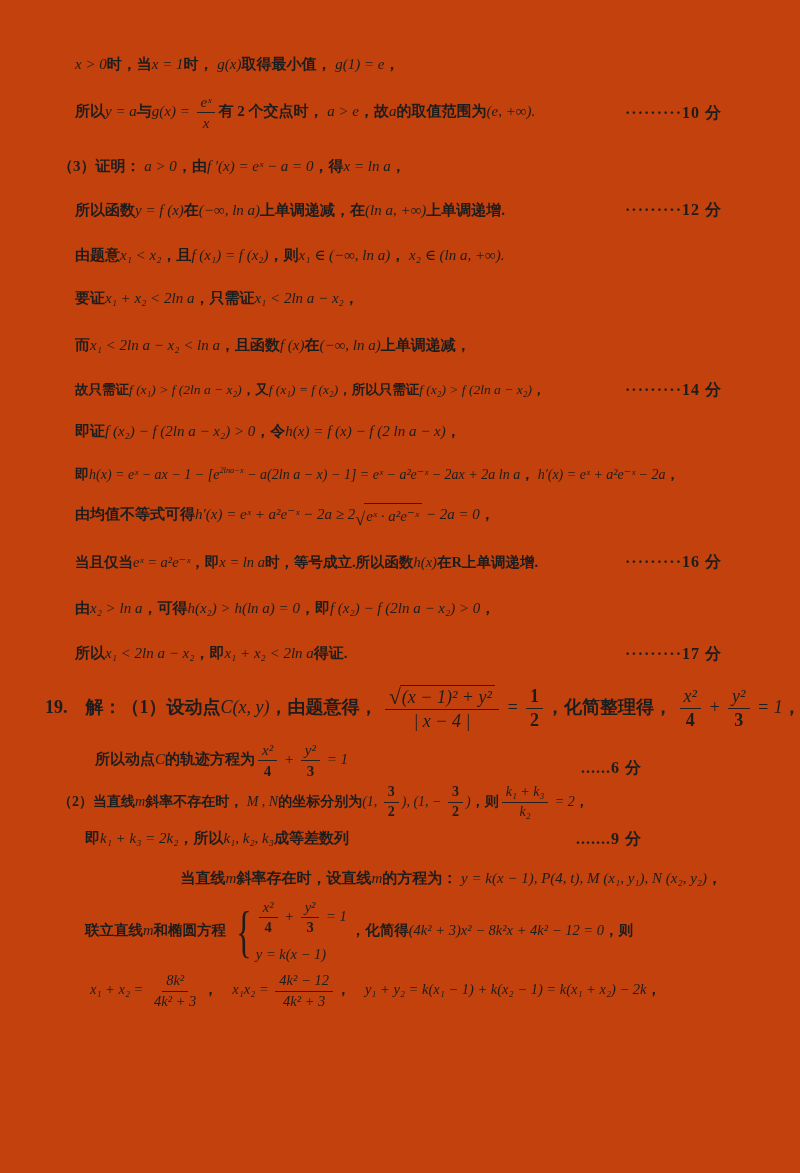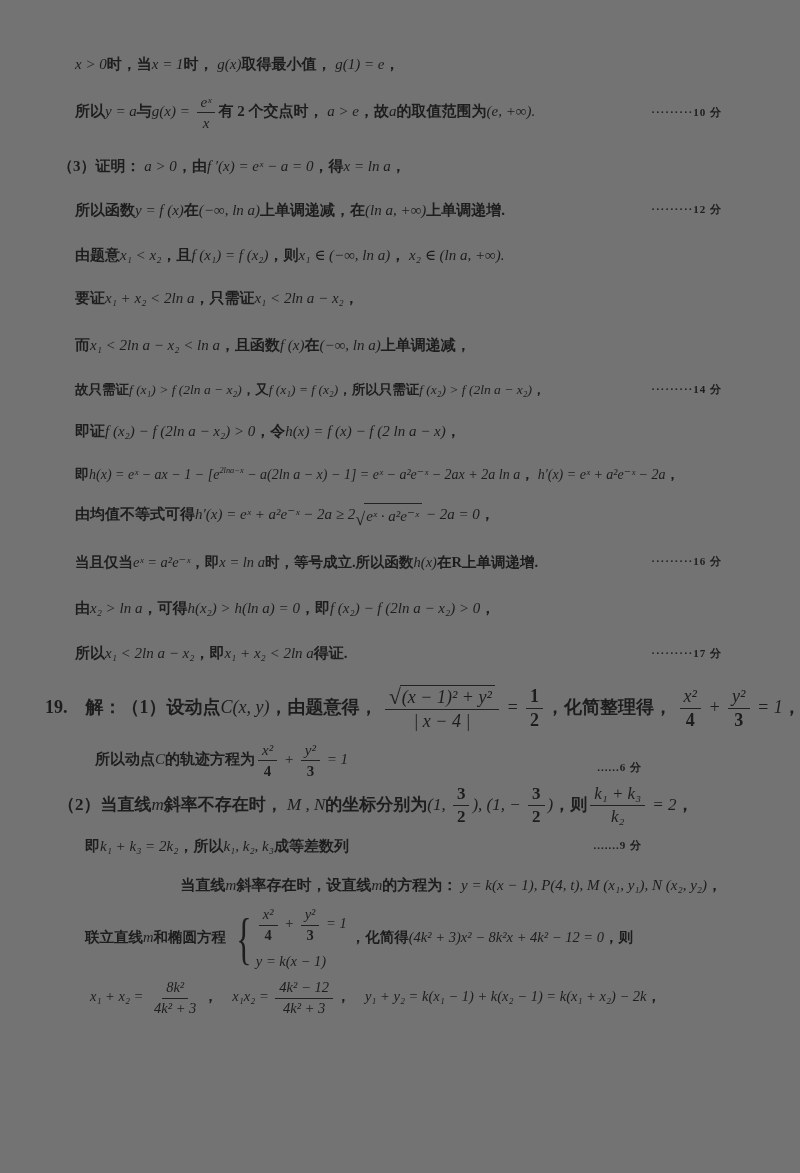--- a/index.html
+++ b/index.html
@@ -4,21 +4,21 @@
 <style>
   html,body{margin:0;padding:0}
   body{
     width:800px;height:1173px;overflow:hidden;
     background:#f6f6f6;
     font-family:"Liberation Serif","DejaVu Serif",serif;
     color:#1d1d1d;
   }
   .page{
     box-sizing:border-box;width:800px;height:1173px;
-    background:#737373;
+    background:#c2410c;
     padding:46px 78px 16px 0;
     position:relative;
   }
   .line{
     position:relative;
     white-space:nowrap;
     font-size:15px;
     line-height:1.55;
   }
   .tk-t{font-style:normal;font-weight:600}
@@ -32,21 +32,21 @@
   .frac>.den{padding:1px 4px 0}
   .sqrt{display:inline-flex;align-items:stretch;vertical-align:middle}
   .rad{font-style:normal;font-size:1.2em;line-height:1.05;align-self:flex-end;margin-right:-1px}
   .radicand{border-top:1.3px solid #222;padding:1px 3px 0 2px;align-self:flex-end}
   .cases{display:inline-flex;align-items:center;vertical-align:middle;margin:0 4px}
   .brace{font-style:normal;font-weight:400;font-size:58px;line-height:54px;transform:scaleX(0.55);margin-right:-2px}
   .cases-col{display:inline-flex;flex-direction:column;align-items:flex-start;gap:5px}
   .cases-row{display:inline-block}
   .score{
     position:absolute;right:0;top:50%;transform:translateY(-50%);
-    font-weight:600;font-style:normal;font-size:11px;letter-spacing:1px;
+    font-weight:600;font-style:normal;font-size:16px;letter-spacing:1px;
   }
   .footer{
     text-align:center;font-weight:600;font-size:15px;
     margin-top:12px;letter-spacing:3px;
   }
 </style>
 </head>
 <body>
 
 <div class="page">
@@ -87,21 +87,21 @@
           <span class="num"><span class="tk-m">y²</span></span>
           <span class="den"><span class="tk-t">3</span></span>
         </span><span class="tk-m"> = 1</span><span class="tk-t">，</span></div>
       <div class="line" style="padding-left: 95px; margin-top: 6px;"><span class="tk-t">所以动点</span><span class="tk-m">C</span><span class="tk-t">的轨迹方程为</span><span class="frac">
           <span class="num"><span class="tk-m">x²</span></span>
           <span class="den"><span class="tk-t">4</span></span>
         </span><span class="tk-m"> + </span><span class="frac">
           <span class="num"><span class="tk-m">y²</span></span>
           <span class="den"><span class="tk-t">3</span></span>
         </span><span class="tk-m"> = 1</span><span class="score" style="right: 80px; margin-top: 8px;">......6 分</span></div>
-      <div class="line" style="padding-left: 58px; margin-top: 2px; font-size: 17px;"><span class="tk-t">（2）当直线</span><span class="tk-m">m</span><span class="tk-t">斜率不存在时， </span><span class="tk-m">M , N</span><span class="tk-t">的坐标分别为</span><span class="tk-m">(1, </span><span class="frac">
+      <div class="line" style="padding-left: 58px; margin-top: 2px; font-size: 14px;"><span class="tk-t">（2）当直线</span><span class="tk-m">m</span><span class="tk-t">斜率不存在时， </span><span class="tk-m">M , N</span><span class="tk-t">的坐标分别为</span><span class="tk-m">(1, </span><span class="frac">
           <span class="num"><span class="tk-t">3</span></span>
           <span class="den"><span class="tk-t">2</span></span>
         </span><span class="tk-m">), (1, − </span><span class="frac">
           <span class="num"><span class="tk-t">3</span></span>
           <span class="den"><span class="tk-t">2</span></span>
         </span><span class="tk-m">)</span><span class="tk-t">，则</span><span class="frac">
           <span class="num"><span class="tk-m">k₁ + k₃</span></span>
           <span class="den"><span class="tk-m">k₂</span></span>
         </span><span class="tk-m"> = 2</span><span class="tk-t">，</span></div>
       <div class="line" style="padding-left: 85px; margin-top: 6px;"><span class="tk-t">即</span><span class="tk-m">k₁ + k₃ = 2k₂</span><span class="tk-t">，所以</span><span class="tk-m">k₁, k₂, k₃</span><span class="tk-t">成等差数列</span><span class="score" style="right: 80px;">.......9 分</span></div>

